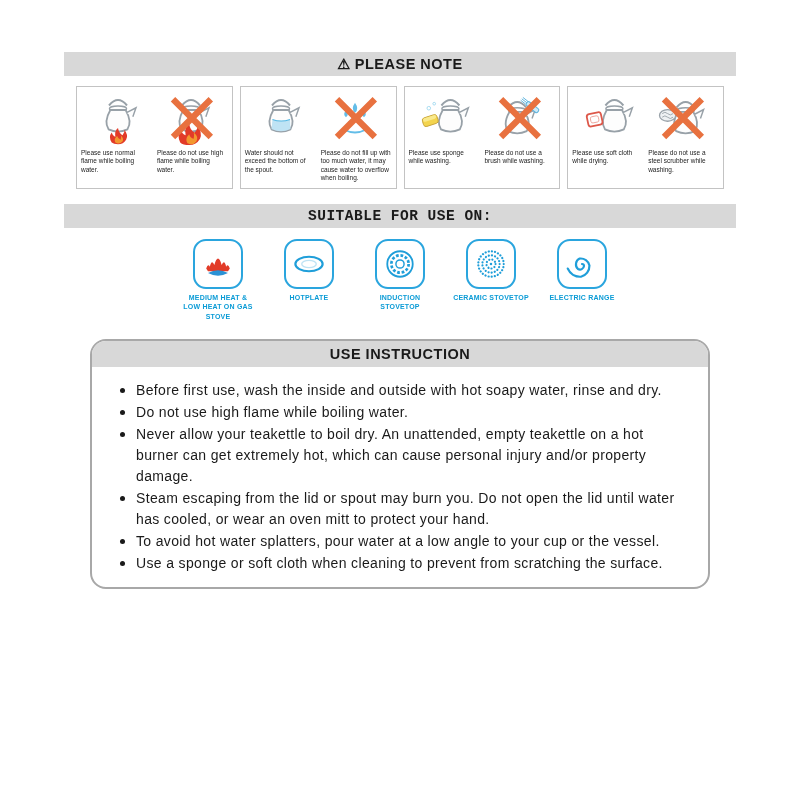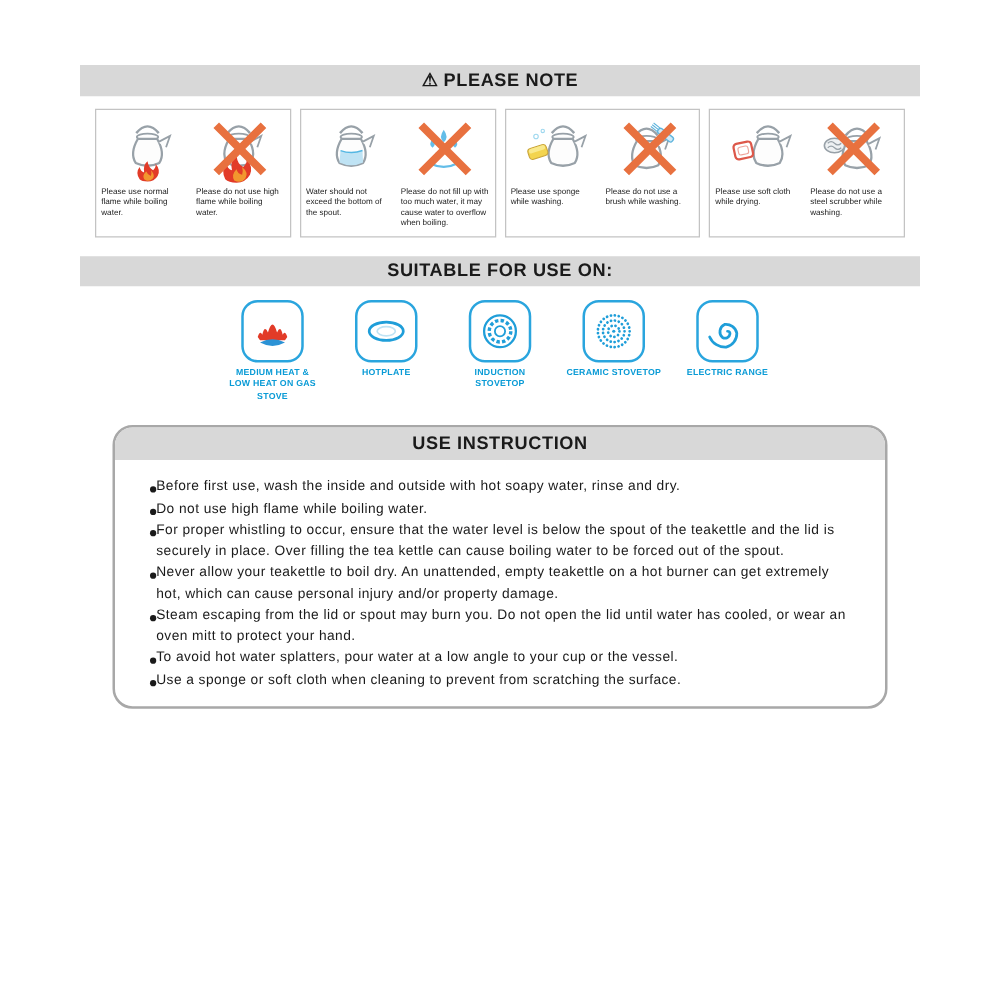--- a/index.html
+++ b/index.html
@@ -10,36 +10,36 @@
   .bar { width: 672px; margin: 0 auto; background: #d8d8d8; text-align: center;
          font-weight: 700; font-size: 14.5px; letter-spacing: .5px; padding: 4px 0; }
 
   .panels { width: 648px; margin: 10px auto 0; display: flex; gap: 7px; }
   .panel { flex: 1; border: 1px solid #c3c3c3; background: #fff; padding: 3px 4px 5px; }
   .panel-icons { display: flex; justify-content: space-around; align-items: flex-end; height: 56px; }
   .panel-icons svg { width: 64px; height: 54px; }
   .panel-captions { display: flex; gap: 5px; margin-top: 3px; }
   .cap { flex: 1; font-size: 6.5px; line-height: 1.3; color: #222; }
 
-  .bar2 { margin-top: 15px; }
+  .bar2 { margin-top: 15px; font-family: Liberation Mono, monospace; }
 
   .stoves { display: flex; justify-content: center; gap: 15px; margin-top: 11px; align-items: flex-start; }
   .stove { width: 76px; display: flex; flex-direction: column; align-items: center; }
   .stove-box { width: 50px; height: 50px; border: 2.5px solid #2aa5de; border-radius: 13px;
                display: flex; align-items: center; justify-content: center; background: #fff; }
   .stove-box svg { width: 40px; height: 40px; }
   .stove-label { margin-top: 4px; font-size: 7px; font-weight: 700; color: #0a9bd6;
                  text-align: center; line-height: 1.35; letter-spacing: .2px; }
 
   .instruction { width: 620px; margin: 18px auto 0; border: 2px solid #a8a8a8; border-radius: 16px;
                  overflow: hidden; background: #fff; }
   .instruction-header { background: #d8d8d8; text-align: center; font-weight: 700;
                         font-size: 14.5px; letter-spacing: .5px; padding: 5px 0; }
   .bullets { list-style: none; padding: 13px 24px 12px 28px; }
-  .bullets li { display: flex; font-size: 11px; line-height: 1.5;
+  .bullets li { display: flex; gap: 11px; font-size: 14px; line-height: 1.5;
                 letter-spacing: .35px; margin-bottom: 1px; }
   .dot { flex: none; width: 5px; height: 5px; border-radius: 50%; background: #1a1a1a; margin-top: 8px; }
 
   .defs-holder { position: absolute; width: 0; height: 0; overflow: hidden; }
   .warn { font-weight: 700; margin-right: 4px; }
 </style>
 </head>
 <body>
 
 <svg class="defs-holder" aria-hidden="true">
@@ -232,24 +232,20 @@
       <li>
           <span class="dot"></span>
           <span>Before first use, wash the inside and outside with hot soapy water, rinse and dry.</span>
         </li>
       <li>
           <span class="dot"></span>
           <span>Do not use high flame while boiling water.</span>
         </li>
       <li>
           <span class="dot"></span>
-          <span>For proper whistling to occur, ensure that the water level is below the spout of the teakettle and the lid is securely in place. Over filling the tea kettle can cause boiling water to be forced out of the spout.</span>
-        </li>
-      <li>
-          <span class="dot"></span>
           <span>Never allow your teakettle to boil dry. An unattended, empty teakettle on a hot burner can get extremely hot, which can cause personal injury and/or property damage.</span>
         </li>
       <li>
           <span class="dot"></span>
           <span>Steam escaping from the lid or spout may burn you. Do not open the lid until water has cooled, or wear an oven mitt to protect your hand.</span>
         </li>
       <li>
           <span class="dot"></span>
           <span>To avoid hot water splatters, pour water at a low angle to your cup or the vessel.</span>
         </li>

